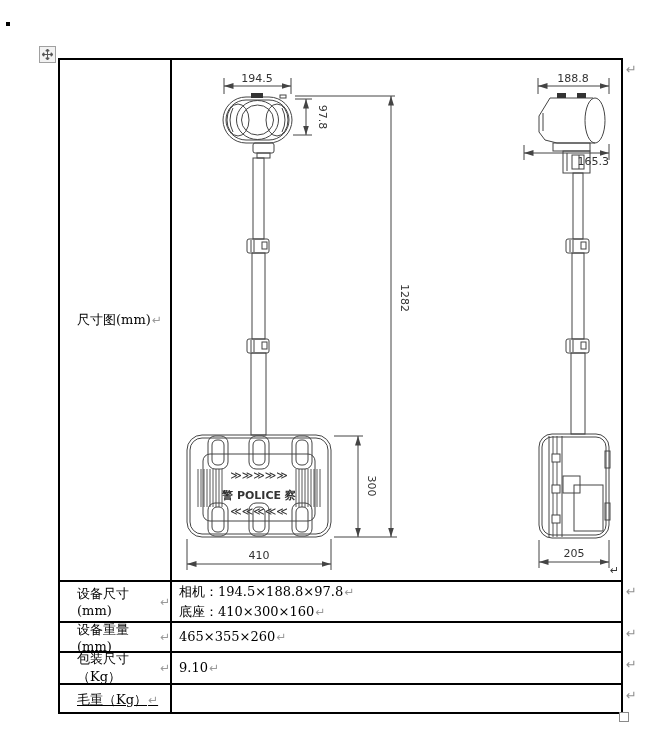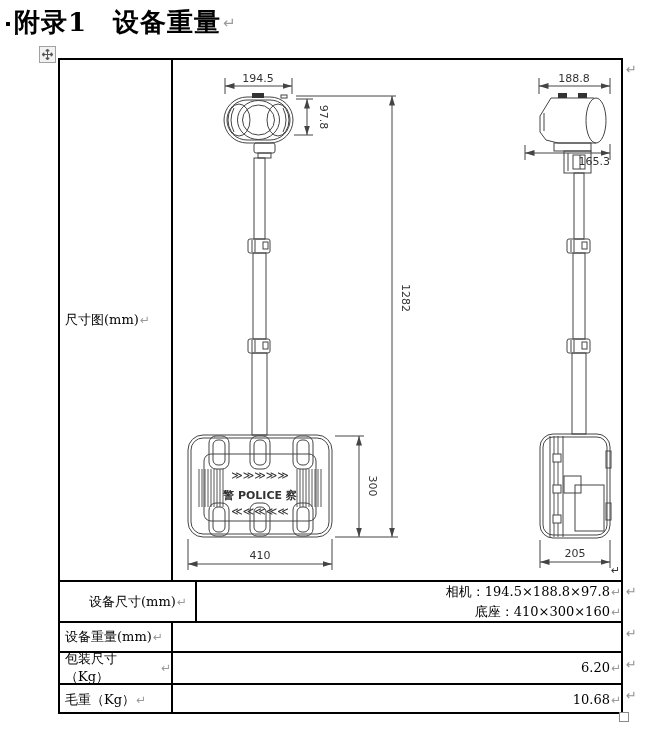--- a/index.html
+++ b/index.html
@@ -17,30 +17,30 @@
   
   #move-handle{position:absolute;left:39px;top:46px;width:15px;height:15px;
                border:1px solid #a0a0a0;background:#f2f2f2;display:flex;
                align-items:center;justify-content:center;cursor:move;}
 
   
   #doc-table{position:absolute;left:58px;top:58px;width:565px;height:656px;
              border:2px solid #000;box-sizing:border-box;}
   .trow{display:flex;box-sizing:border-box;border-top:2px solid #000;}
   .trow:first-child{border-top:none;}
-  .tc-label{width:113px;box-sizing:border-box;border-right:2px solid #000;
-            display:flex;align-items:center;padding-left:5px;font-size:13px;}
+  .tc-label{width:100px;box-sizing:border-box;border-right:2px solid #000;
+            display:flex;align-items:center;padding-left:5px;font-size:13px;margin-left:12px;}
   .tc-val{flex:1;box-sizing:border-box;padding-left:7px;font-size:13px;
-          display:flex;flex-direction:column;justify-content:center;text-align:right;}
+          display:flex;flex-direction:column;justify-content:center;}
   .tc-val .vline{line-height:19px;white-space:nowrap;}
   #row-drawing{height:520px;}
-  #row-dev{height:41px;padding-left:24px;}
+  #row-dev{height:41px;}
   #row-pack{height:30px;}
   #row-net{height:32px;}
-  #row-gross{height:31px;}
+  #row-gross{height:31px;text-decoration:underline;}
   .cell-pm{font-size:12px;margin-left:1px;}
 
   
   #drawing-cell{position:relative;flex:1;text-align:center;}
   #drawing-svg{position:absolute;left:0;top:0;}
 
   
   .row-end{position:absolute;left:626px;font-size:13px;color:#909090;
            font-family:"DejaVu Sans",sans-serif;}
   
@@ -49,22 +49,20 @@
 
   svg text{font-family:"DejaVu Sans","Liberation Sans",sans-serif;font-size:11px;fill:#333;}
   svg .cjk{font-family:"DejaVu Sans",sans-serif;}
 </style>
 </head>
 <body>
 
 <div id="page">
 
   <div id="title-bullet"></div>
-  <div id="title"><span>附录1</span><span class="gap"></span><span>设备重量</span><span id="title-pm" class="pm">↵</span>
-  </div>
 
   <div id="move-handle">
     <svg width="11" height="11" viewBox="0 0 11 11">
       <g stroke="#555" stroke-width="1" fill="#555">
         <line x1="5.5" y1="1.5" x2="5.5" y2="9.5"></line>
           <line x1="1.5" y1="5.5" x2="9.5" y2="5.5"></line>
         <path d="M5.5,0 L3.8,2 L7.2,2 Z"></path>
           <path d="M5.5,11 L3.8,9 L7.2,9 Z"></path>
         <path d="M0,5.5 L2,3.8 L2,7.2 Z"></path>
           <path d="M11,5.5 L9,3.8 L9,7.2 Z"></path>
@@ -250,39 +248,39 @@
         <div class="vline"><span>相机：194.5×188.8×97.8</span><span class="pm cell-pm">↵</span></div>
         <div class="vline"><span>底座：410×300×160</span><span class="pm cell-pm">↵</span></div>
       </div>
     </div>
 
     <div class="trow" id="row-pack">
       <div class="tc-label">
         <span>设备重量(mm)</span>
           <span class="pm cell-pm">↵</span>
       </div>
+      <div class="tc-val">
+        <div class="vline"><span>465×355×260</span><span class="pm cell-pm">↵</span></div>
+      </div>
     </div>
 
     <div class="trow" id="row-net">
       <div class="tc-label">
         <span>包装尺寸（Kg）</span>
           <span class="pm cell-pm">↵</span>
       </div>
       <div class="tc-val">
-        <div class="vline"><span>6.20</span><span class="pm cell-pm">↵</span></div>
+        <div class="vline"><span>9.10</span><span class="pm cell-pm">↵</span></div>
       </div>
     </div>
 
     <div class="trow" id="row-gross">
       <div class="tc-label">
         <span>毛重（Kg）</span>
           <span class="pm cell-pm">↵</span>
-      </div>
-      <div class="tc-val">
-        <div class="vline"><span>10.68</span><span class="pm cell-pm">↵</span></div>
       </div>
     </div>
   </div>
 
   <span class="row-end" style="top:62px">↵</span>
   <span class="row-end" style="top:584px">↵</span>
   <span class="row-end" style="top:626px">↵</span>
   <span class="row-end" style="top:657px">↵</span>
   <span class="row-end" style="top:688px">↵</span>
 

